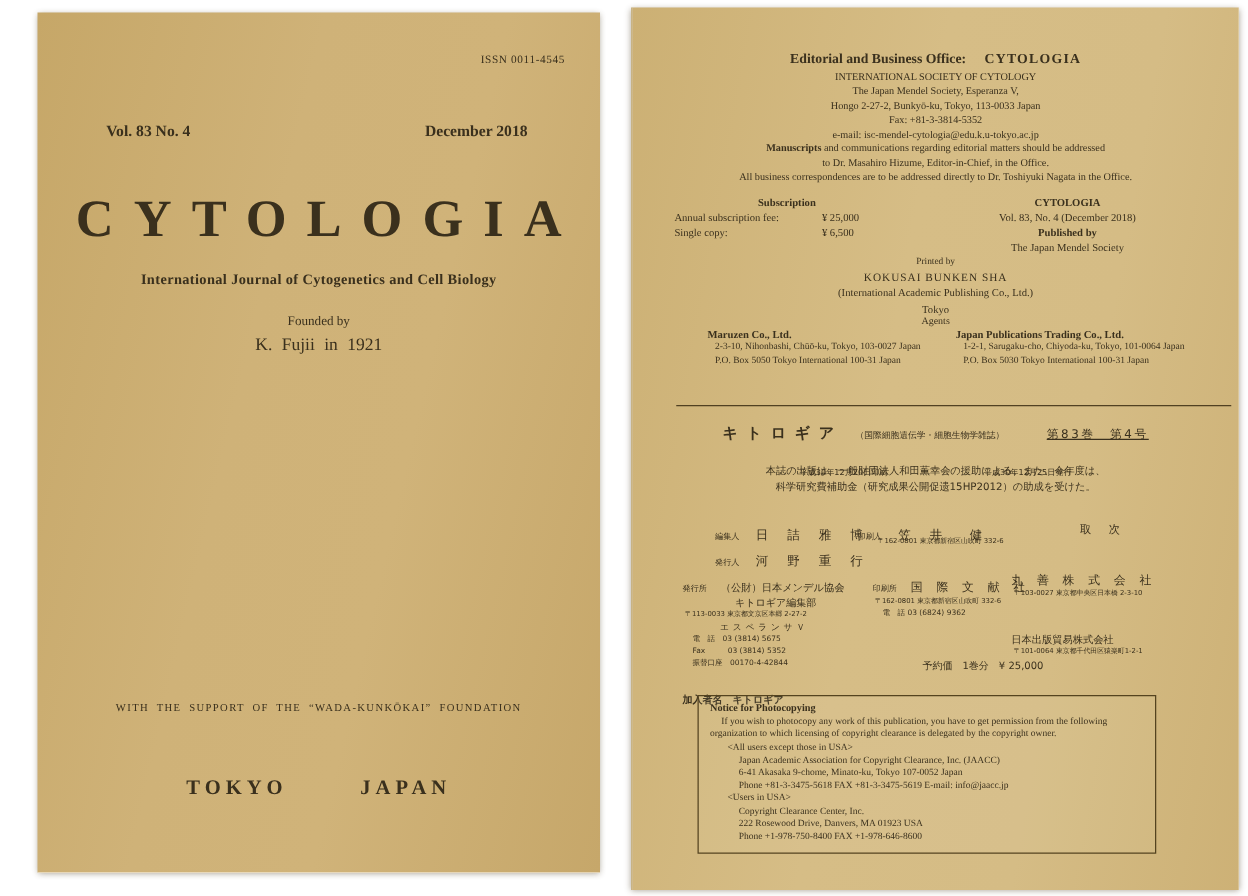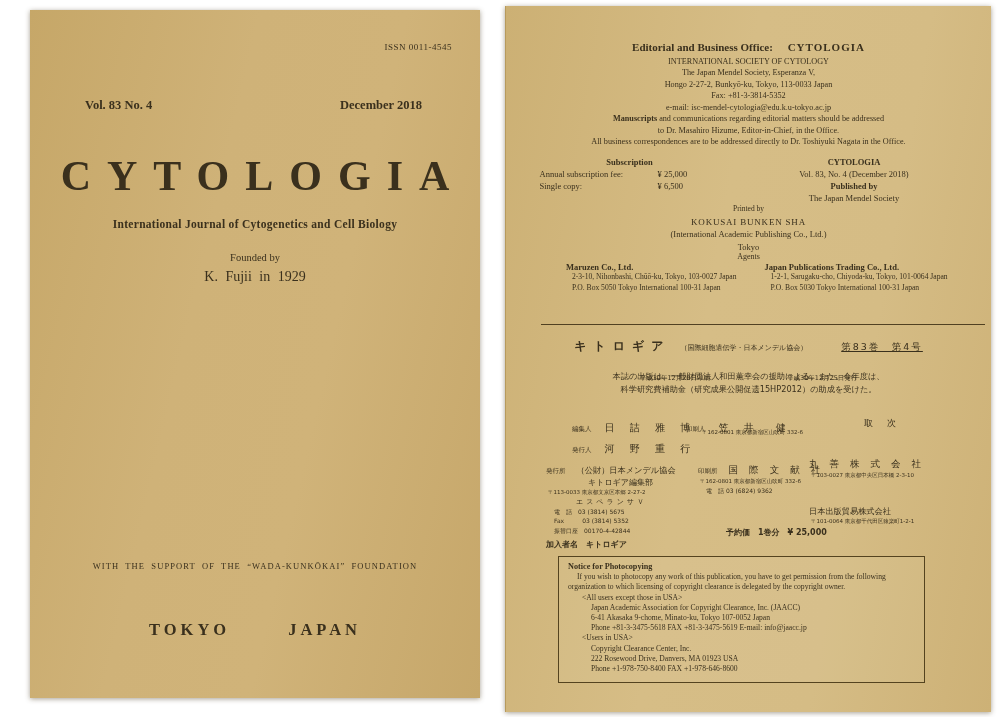--- a/index.html
+++ b/index.html
@@ -67,22 +67,22 @@
   .o2{left:192px;width:155px;}
   .o3{left:303px;width:165px;}
   .org .hl{white-space:nowrap;}
   .org .hl .nlabel{margin-right:6px;text-align:right;}
   .o-name{font-size:8.2px;}
   .o-name-sp{font-size:9.5px;letter-spacing:4px;}
   .o-dept{font-size:8px;margin-left:42px;}
   .o-addr{font-size:5.5px;margin-left:2px;line-height:8.5px;}
   .o-bldg{font-size:7px;letter-spacing:3px;margin-left:30px;}
   .o-tel{font-size:6px;margin-left:8px;line-height:9.5px;}
-  .o-acct{font-size:8px;font-weight:bold;margin-top:4px;}
-  .o-price{font-size:8px;margin-left:28px;margin-top:32px;white-space:nowrap;font-weight:bold;}
+  .o-acct{font-size:8px;font-weight:bold;margin-top:19px;}
+  .o-price{font-size:8px;margin-left:40px;margin-top:32px;white-space:nowrap;}
   .o3 .m2{margin-top:26px;}
   .g-notice{top:550px;left:52px;right:0;width:347px;border:1px solid #54431f;
      padding:5px 9px 8px 9px;text-align:left;font-size:7.6px;line-height:10.2px;
      background:rgba(255,252,240,.06);}
   .notice-head{font-size:8.2px;font-weight:bold;}
   .ni-1{margin-left:9px;}
   .ni-2{margin-left:14px;}
   .ni-3{margin-left:23px;}
 </style>
 </head>
@@ -92,21 +92,21 @@
 
   <div class="page page-left">
     <div class="issn">ISSN 0011-4545</div>
     <div class="vol-row">
       <span>Vol. 83   No. 4</span>
       <span>December 2018</span>
     </div>
     <div class="abs title">CYTOLOGIA</div>
     <div class="abs founded">Founded by</div>
     <div class="abs subtitle">International Journal of Cytogenetics and Cell Biology</div>
-    <div class="abs founder">K. Fujii in 1929</div>
+    <div class="abs founder">K. Fujii in 1921</div>
     <div class="abs support">WITH THE SUPPORT OF THE “WADA-KUNKŌKAI” FOUNDATION</div>
     <div class="abs city-row">
       <span>TOKYO</span>
       <span>JAPAN</span>
     </div>
   </div>
 
   <div class="page page-right">
 
     <div class="abs g-office">
@@ -166,21 +166,21 @@
           <div class="al">1-2-1, Sarugaku-cho, Chiyoda-ku, Tokyo, 101-0064 Japan</div>
           <div class="al">P.O. Box 5030 Tokyo International 100-31 Japan</div>
         </div>
       </div>
     </div>
 
     <div class="rule"></div>
 
     <div class="abs g-cophead jp">
       <span class="cop-title">キトロギア</span>
-      <span class="cop-paren">（国際細胞遺伝学・日本メンデル協会）</span>
+      <span class="cop-paren">（国際細胞遺伝学・細胞生物学雑誌）</span>
       <span class="cop-vol">第83巻　第4号</span>
     </div>
 
     <div class="abs g-dates jp">
       <span>平成30年12月20日印刷</span>
       <span>平成30年12月25日発行</span>
     </div>
 
     <div class="abs g-grant jp">
       <div>本誌の出版は、一般財団法人和田薫幸会の援助による。また、今年度は、</div>

